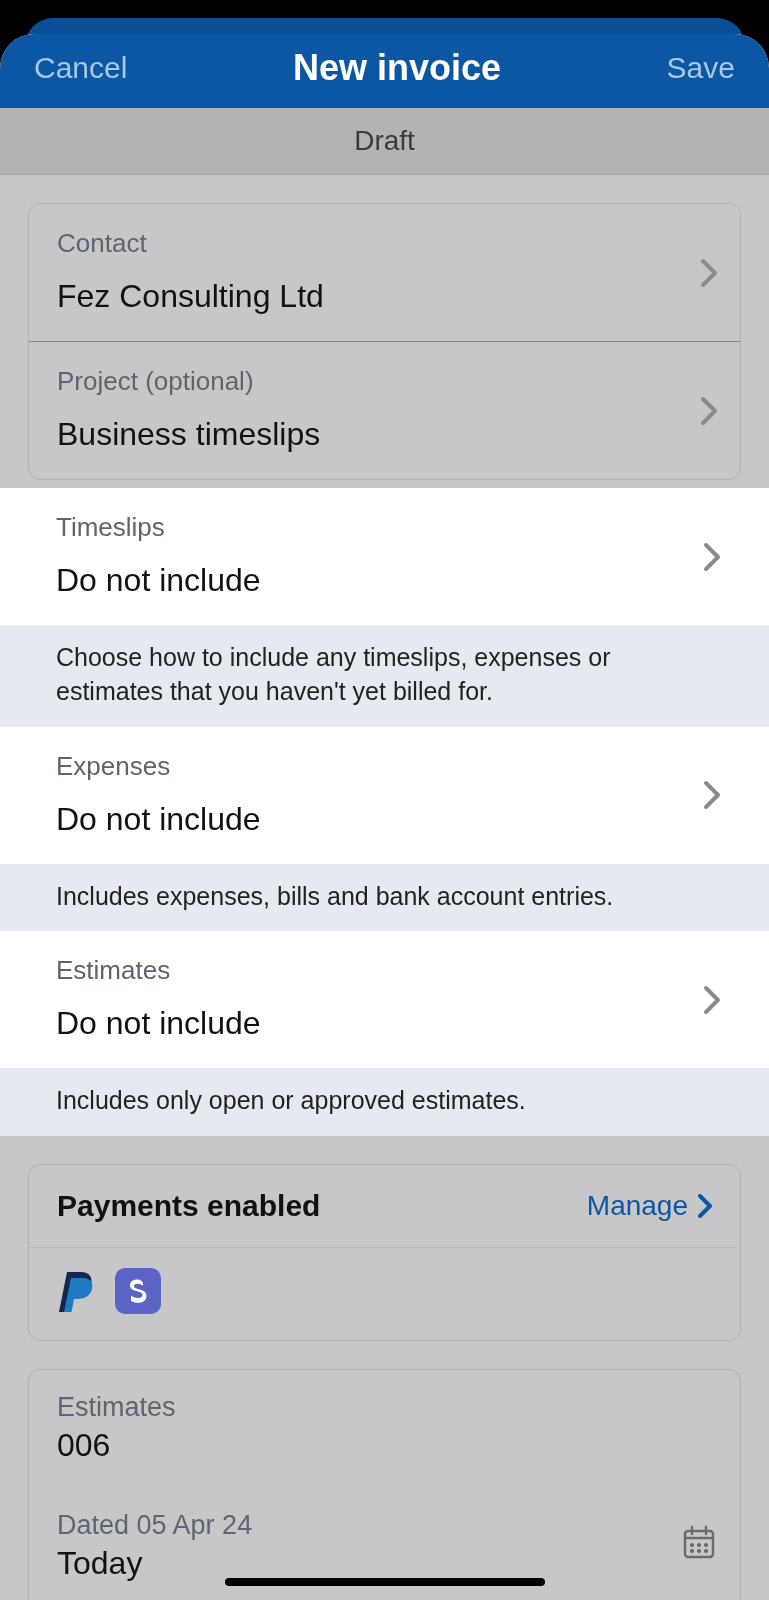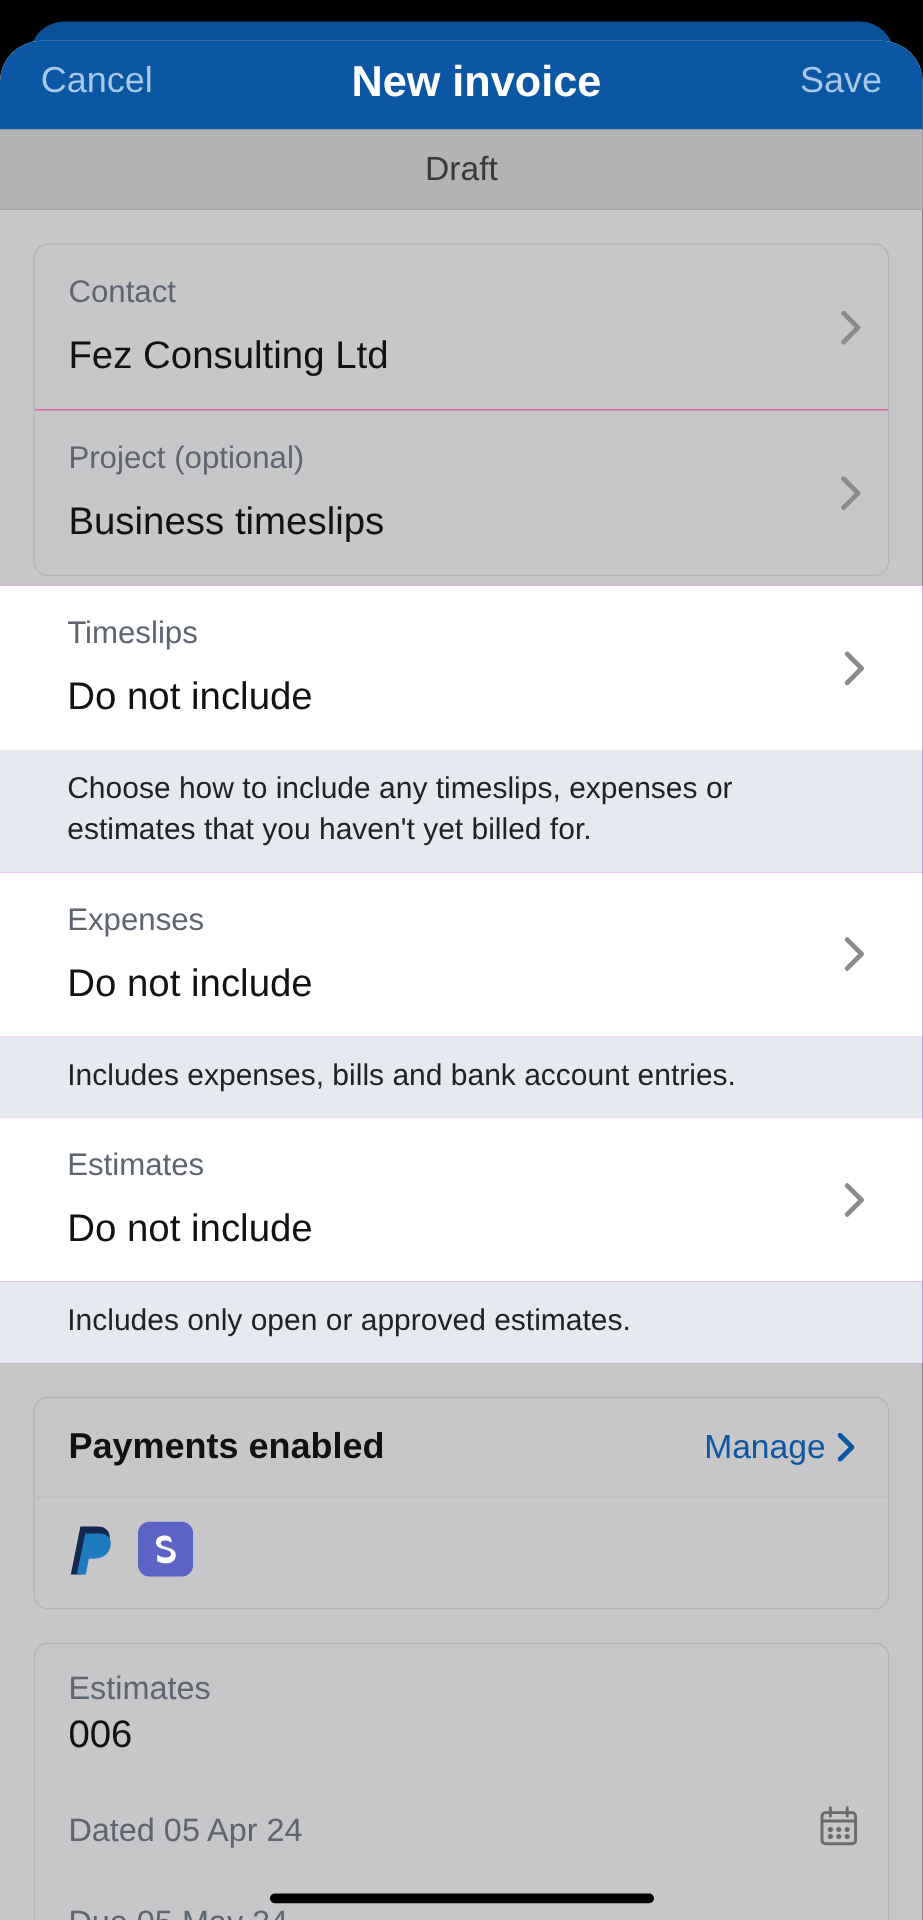--- a/index.html
+++ b/index.html
@@ -206,20 +206,21 @@
         </div>
       </div>
 
       <div class="card details-card">
         <div class="row">
           <div class="row-label">Estimates</div>
           <div class="row-value">006</div>
         </div>
         <div class="row" style="padding-top:24px;">
           <div class="row-label">Dated 05 Apr 24</div>
+          <div class="row-value">Today</div>
           <div class="cal-icon cal-gray">
             <svg width="34" height="36" viewBox="0 0 34 36" fill="none">
               <rect x="3" y="6" width="28" height="26" rx="3" stroke-width="2.4"></rect>
               <path d="M3 13 H31" stroke-width="2.4"></path>
               <path d="M10 2 V9 M24 2 V9" stroke-width="2.4" stroke-linecap="round"></path>
               <circle cx="10" cy="20" r="1.6" fill="#6b6b6e"></circle>
               <circle cx="17" cy="20" r="1.6" fill="#6b6b6e"></circle>
               <circle cx="24" cy="20" r="1.6" fill="#6b6b6e"></circle>
               <circle cx="10" cy="26" r="1.6" fill="#6b6b6e"></circle>
               <circle cx="17" cy="26" r="1.6" fill="#6b6b6e"></circle>

